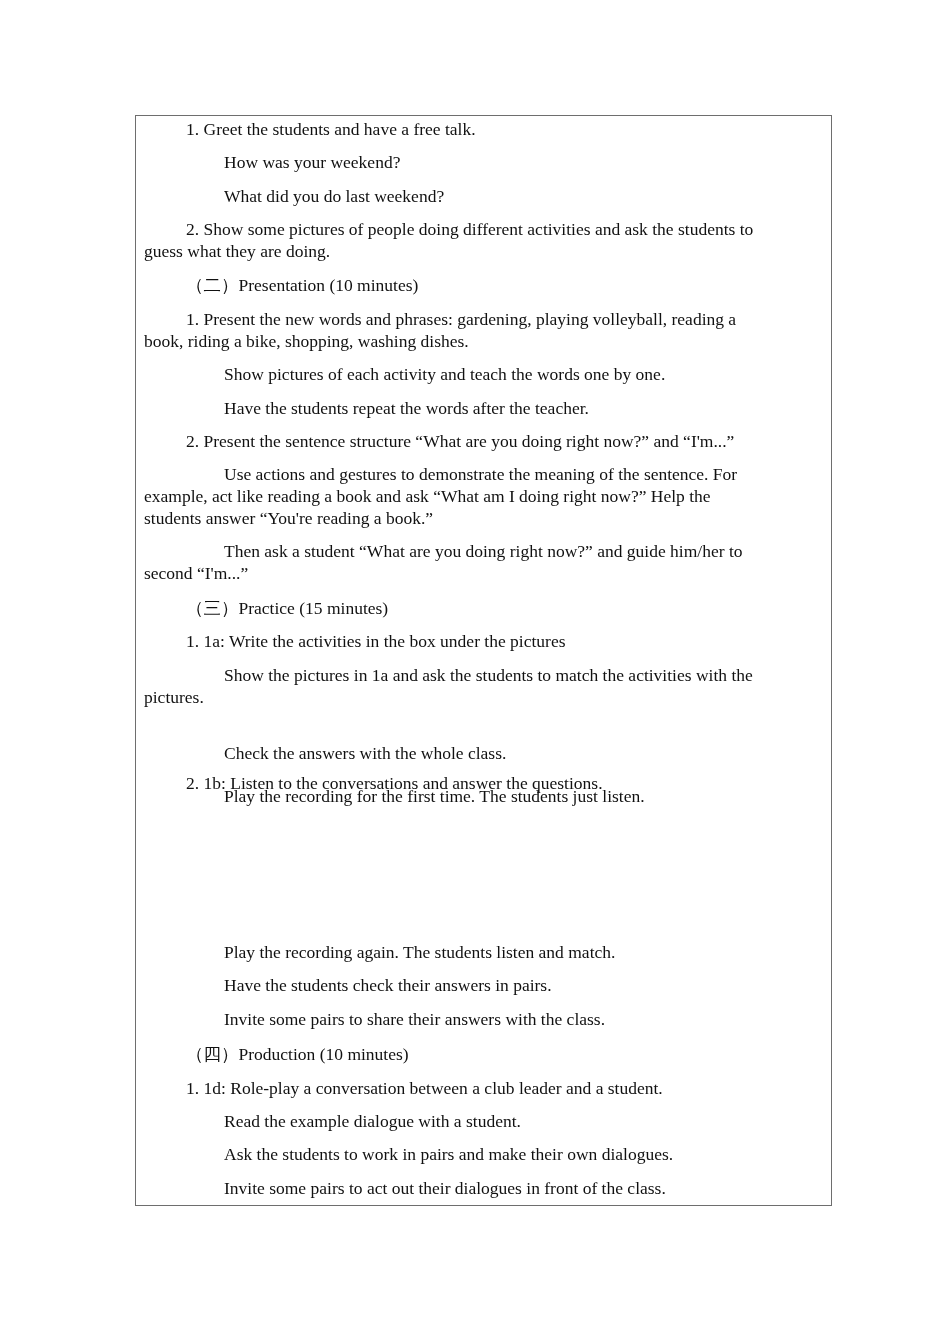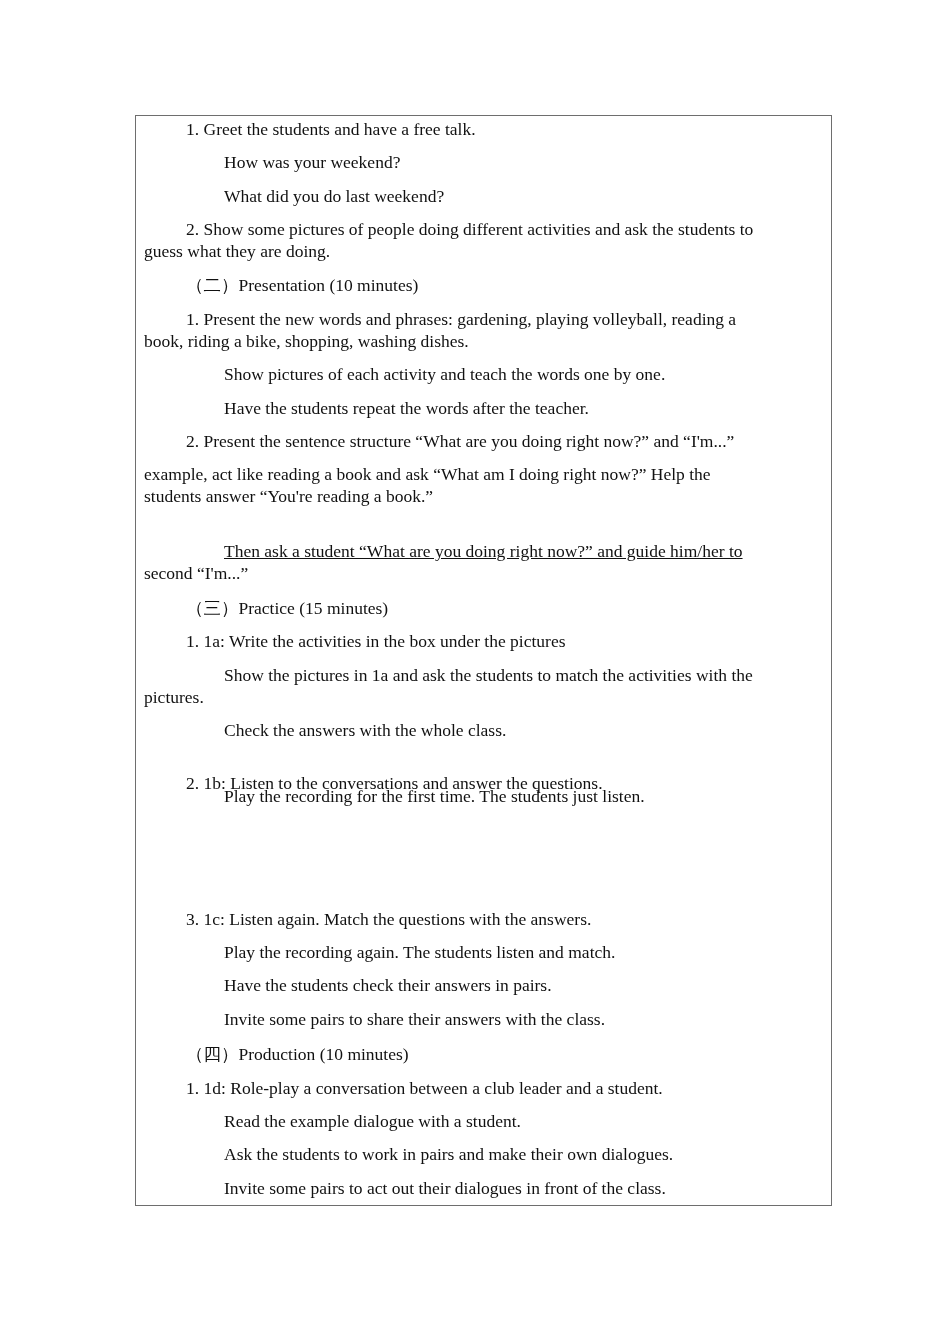--- a/index.html
+++ b/index.html
@@ -48,48 +48,46 @@
     <div class="para" style="top: 247px;">
       <div style="padding-left: 80px; white-space: nowrap;">Show pictures of each activity and teach the words one by one.</div>
     </div>
     <div class="para" style="top: 281px;">
       <div style="padding-left: 80px; white-space: nowrap; font-family: Liberation Serif, serif;">Have the students repeat the words after the teacher.</div>
     </div>
     <div class="para" style="top: 314px;">
       <div style="padding-left: 42px; white-space: nowrap;">2. Present the sentence structure “What are you doing right now?” and “I'm...”</div>
     </div>
     <div class="para" style="top: 347px;">
+      <div style="padding-left: 80px; white-space: nowrap;">Use actions and gestures to demonstrate the meaning of the sentence. For</div>
       <div style="white-space: nowrap;">example, act like reading a book and ask “What am I doing right now?” Help the</div>
       <div style="white-space: nowrap;">students answer “You're reading a book.”</div>
     </div>
     <div class="para" style="top: 424px;">
-      <div style="padding-left: 80px; white-space: nowrap; text-decoration: underline;">Then ask a student “What are you doing right now?” and guide him/her to</div>
+      <div style="padding-left: 80px; white-space: nowrap;">Then ask a student “What are you doing right now?” and guide him/her to</div>
       <div style="white-space: nowrap;">second “I'm...”</div>
     </div>
     <div class="para" style="top: 481px;">
       <div style="padding-left: 42px; white-space: nowrap;">（三）Practice (15 minutes)</div>
     </div>
     <div class="para" style="top: 514px;">
       <div style="padding-left: 42px; white-space: nowrap;">1. 1a: Write the activities in the box under the pictures</div>
     </div>
     <div class="para" style="top: 548px;">
       <div style="padding-left: 80px; white-space: nowrap;">Show the pictures in 1a and ask the students to match the activities with the</div>
       <div style="white-space: nowrap;">pictures.</div>
     </div>
     <div class="para" style="top: 603px;">
-      <div style="padding-left: 80px; white-space: nowrap;">Check the answers with the whole class.</div>
+      <div style="padding-left: 80px; white-space: nowrap; margin-top: 23px;">Check the answers with the whole class.</div>
     </div>
     <div class="para" style="top: 656px;">
       <div style="padding-left: 42px; white-space: nowrap;">2. 1b: Listen to the conversations and answer the questions.</div>
     </div>
     <div class="para" style="top: 669px;">
       <div style="padding-left: 80px; white-space: nowrap;">Play the recording for the first time. The students just listen.</div>
-    </div>
-    <div class="para" style="top: 792px;">
-      <div style="padding-left: 42px; white-space: nowrap;">3. 1c: Listen again. Match the questions with the answers.</div>
     </div>
     <div class="para" style="top: 825px;">
       <div style="padding-left: 80px; white-space: nowrap;">Play the recording again. The students listen and match.</div>
     </div>
     <div class="para" style="top: 858px;">
       <div style="padding-left: 80px; white-space: nowrap;">Have the students check their answers in pairs.</div>
     </div>
     <div class="para" style="top: 892px;">
       <div style="padding-left: 80px; white-space: nowrap;">Invite some pairs to share their answers with the class.</div>
     </div>

